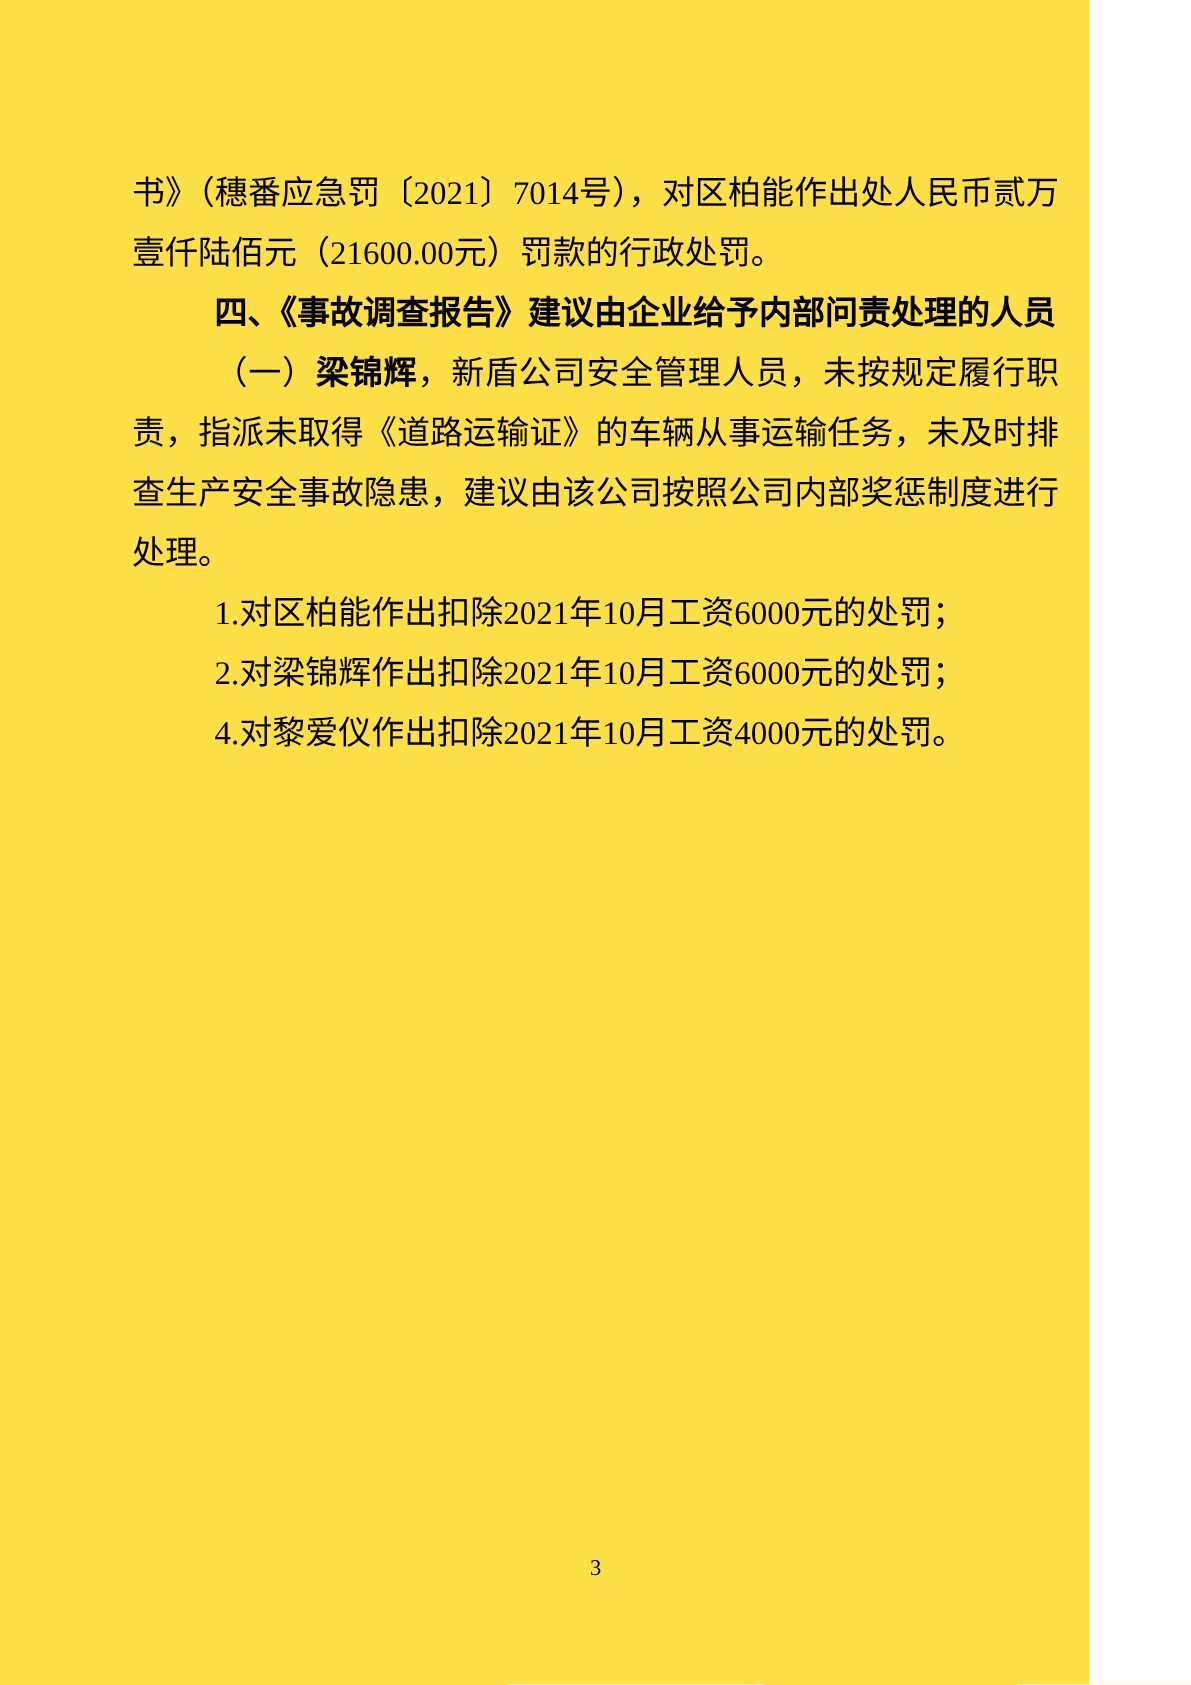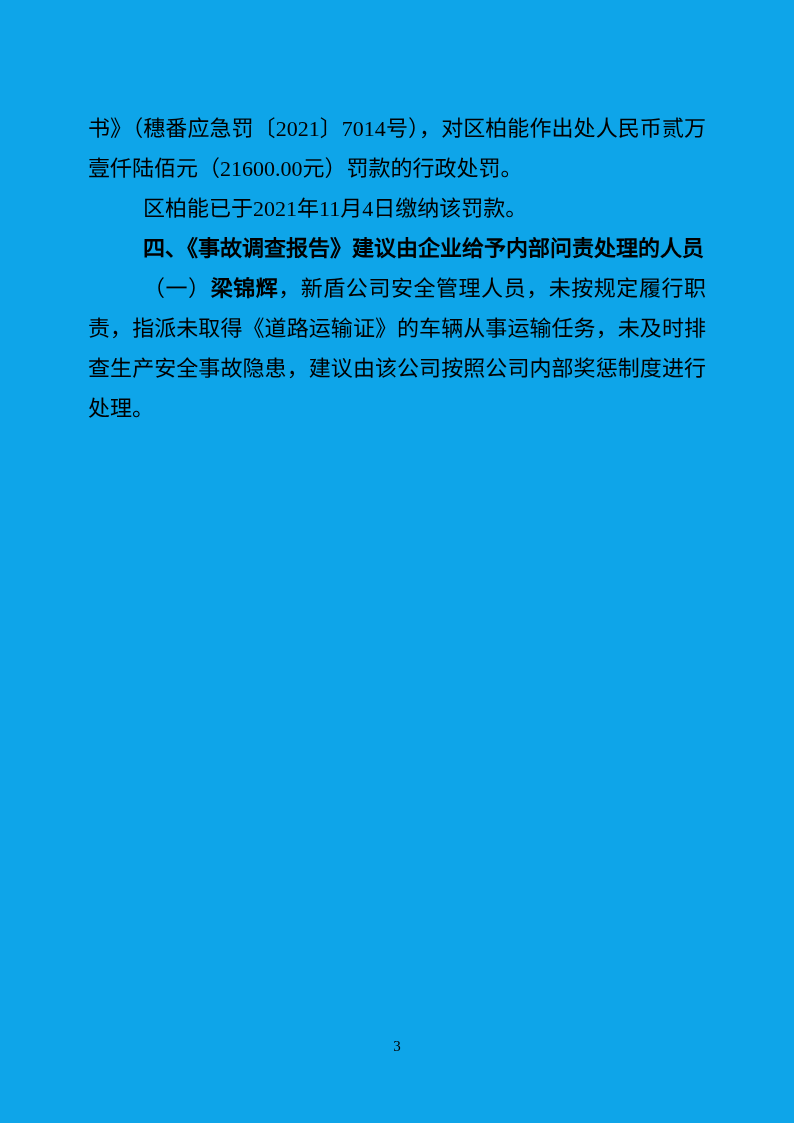--- a/index.html
+++ b/index.html
@@ -2,23 +2,23 @@
 <html lang="zh-CN"><head>
 <meta charset="utf-8">
 <style>
   html, body {
     margin: 0;
     padding: 0;
     background: #ffffff;
   }
   .page {
     position: relative;
-    width: 794px;
+    width: 726px;
     height: 1123px;
-    background: #0ea5e9;
+    background: #fde047;
     overflow: hidden;
     font-family: "Liberation Serif", "DejaVu Serif", serif;
     color: #000000;
   }
   .doc-content {
     position: absolute;
     left: 88px;
     top: 109px;
     width: 618px;
     font-size: 22px;
@@ -54,31 +54,33 @@
   }
 </style>
 </head>
 <body>
 
 <div class="page">
   <div class="doc-content">
 
     <p>书》（穗番应急罚〔2021〕7014号），对区柏能作出处人民币贰万壹仟陆佰元（21600.00元）罚款的行政处罚。</p>
 
-    <p class="ti">区柏能已于2021年11月4日缴纳该罚款。</p>
 
     <p class="ti heading">四、《事故调查报告》建议由企业给予内部问责处理的人员</p>
 
     <p class="ti">
       <span>（一）</span><span class="person-name">梁锦辉</span><span>，新盾公司安全管理人员，未按规定履行职责，指派未取得《道路运输证》的车辆从事运输任务，未及时排查生产安全事故隐患，建议由该公司按照公司内部奖惩制度进行处理。</span>
     </p>
 
 
 
 
+    <p class="ti">1.对区柏能作出扣除2021年10月工资6000元的处罚；</p>
+
+    <p class="ti">2.对梁锦辉作出扣除2021年10月工资6000元的处罚；</p>
 
 
-
+    <p class="ti">4.对黎爱仪作出扣除2021年10月工资4000元的处罚。</p>
 
   </div>
 
   <div class="page-num">3</div>
 </div>
 
 </body></html>

